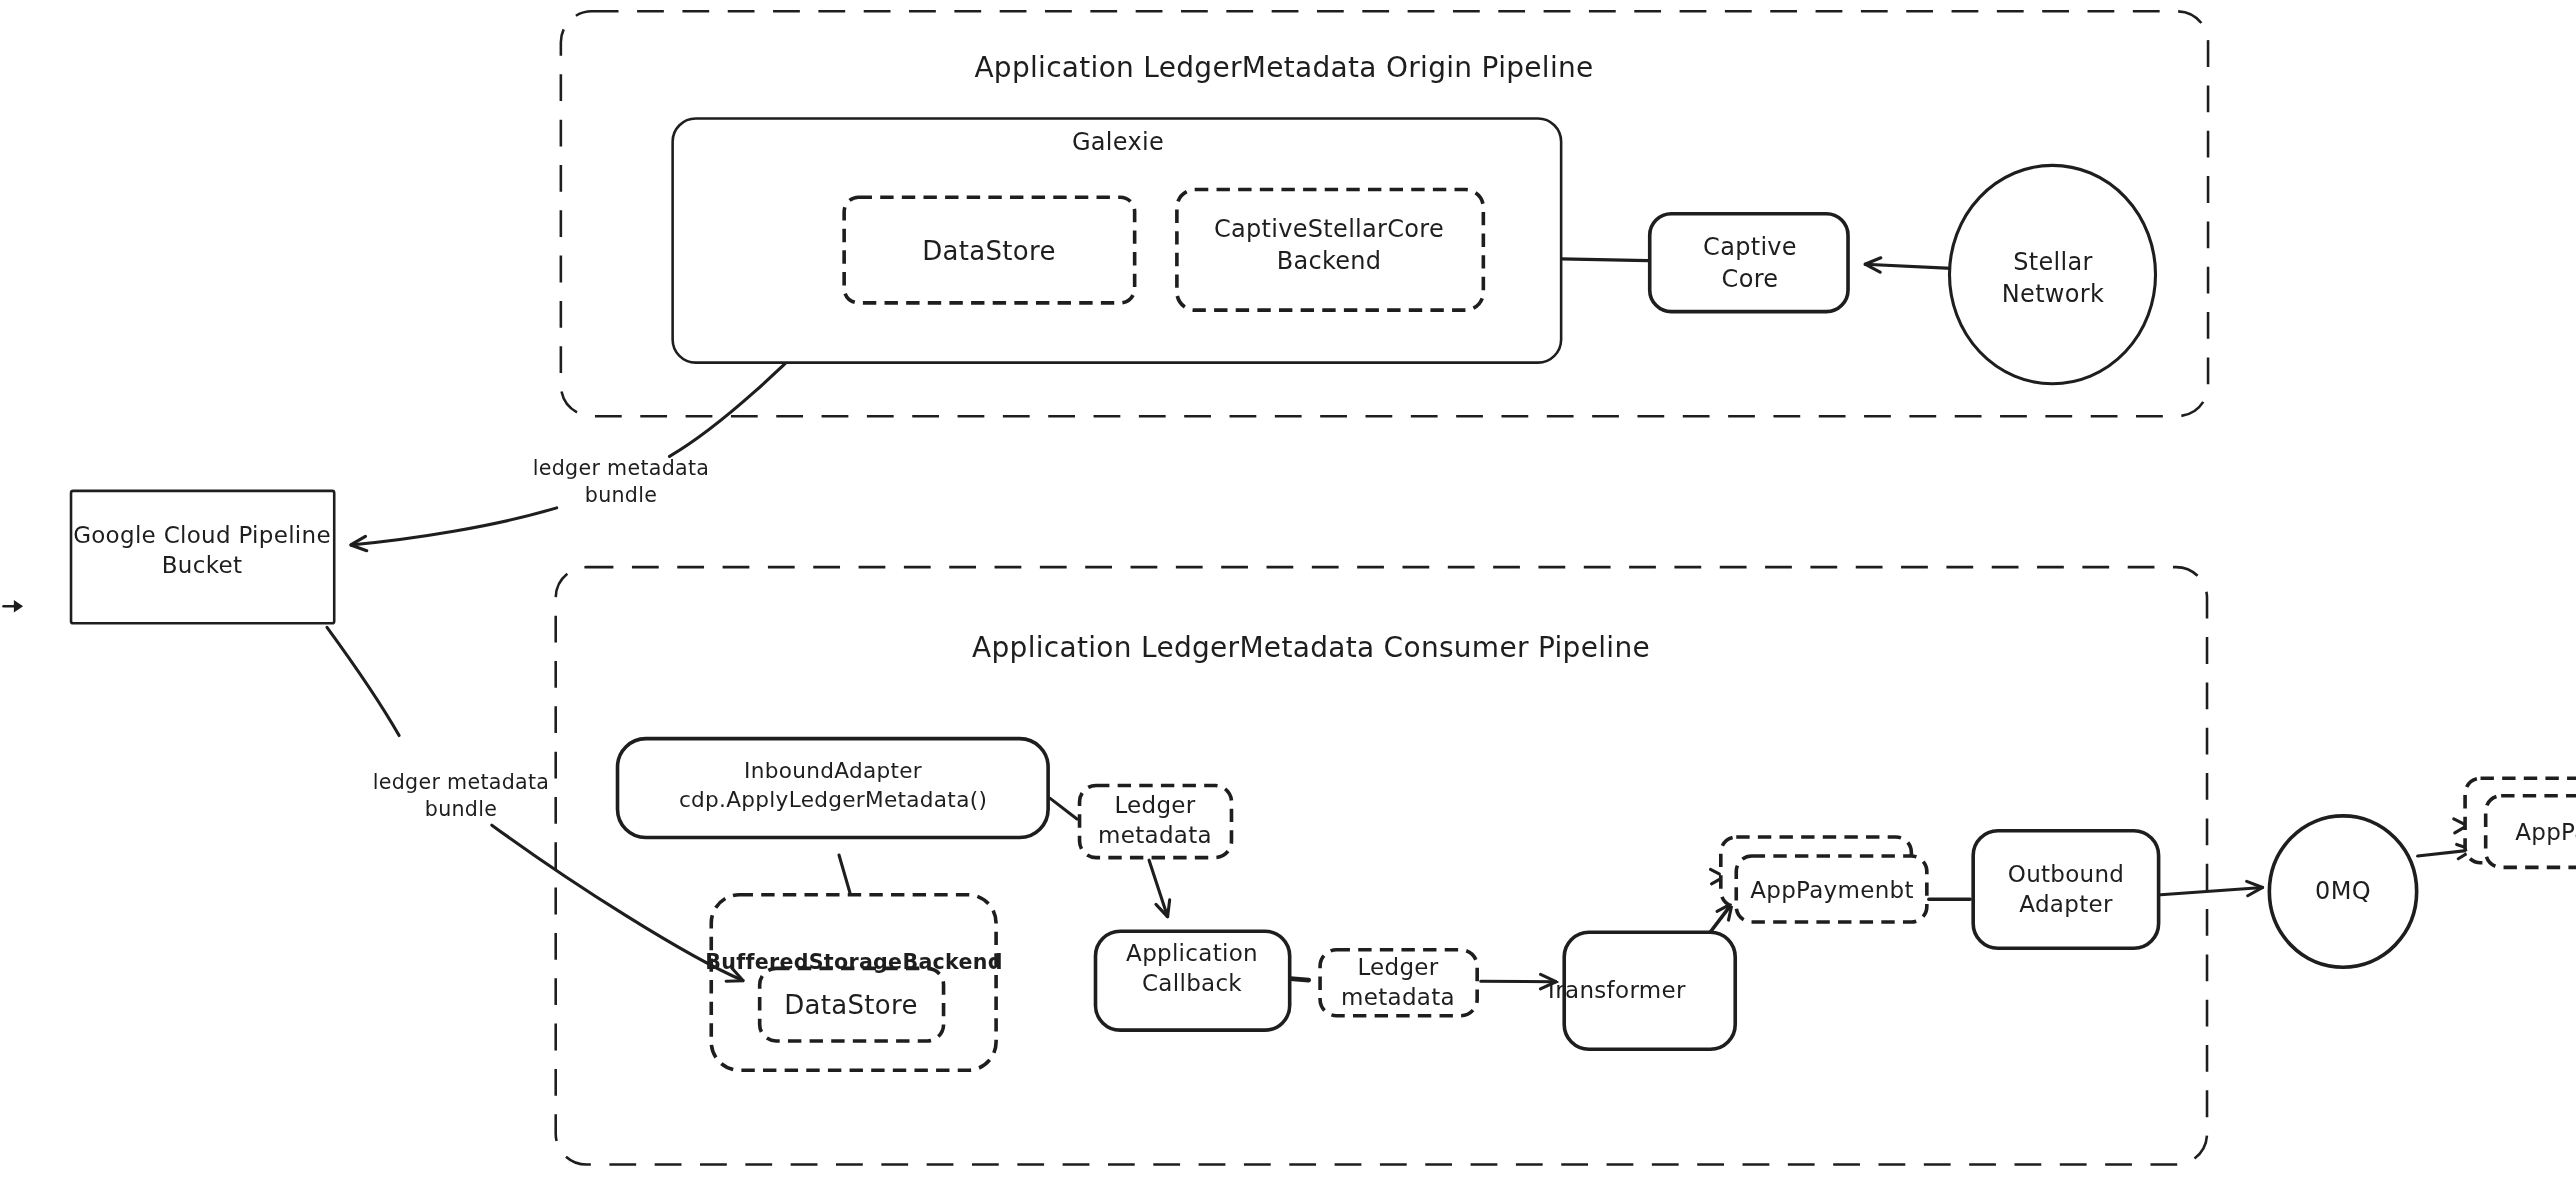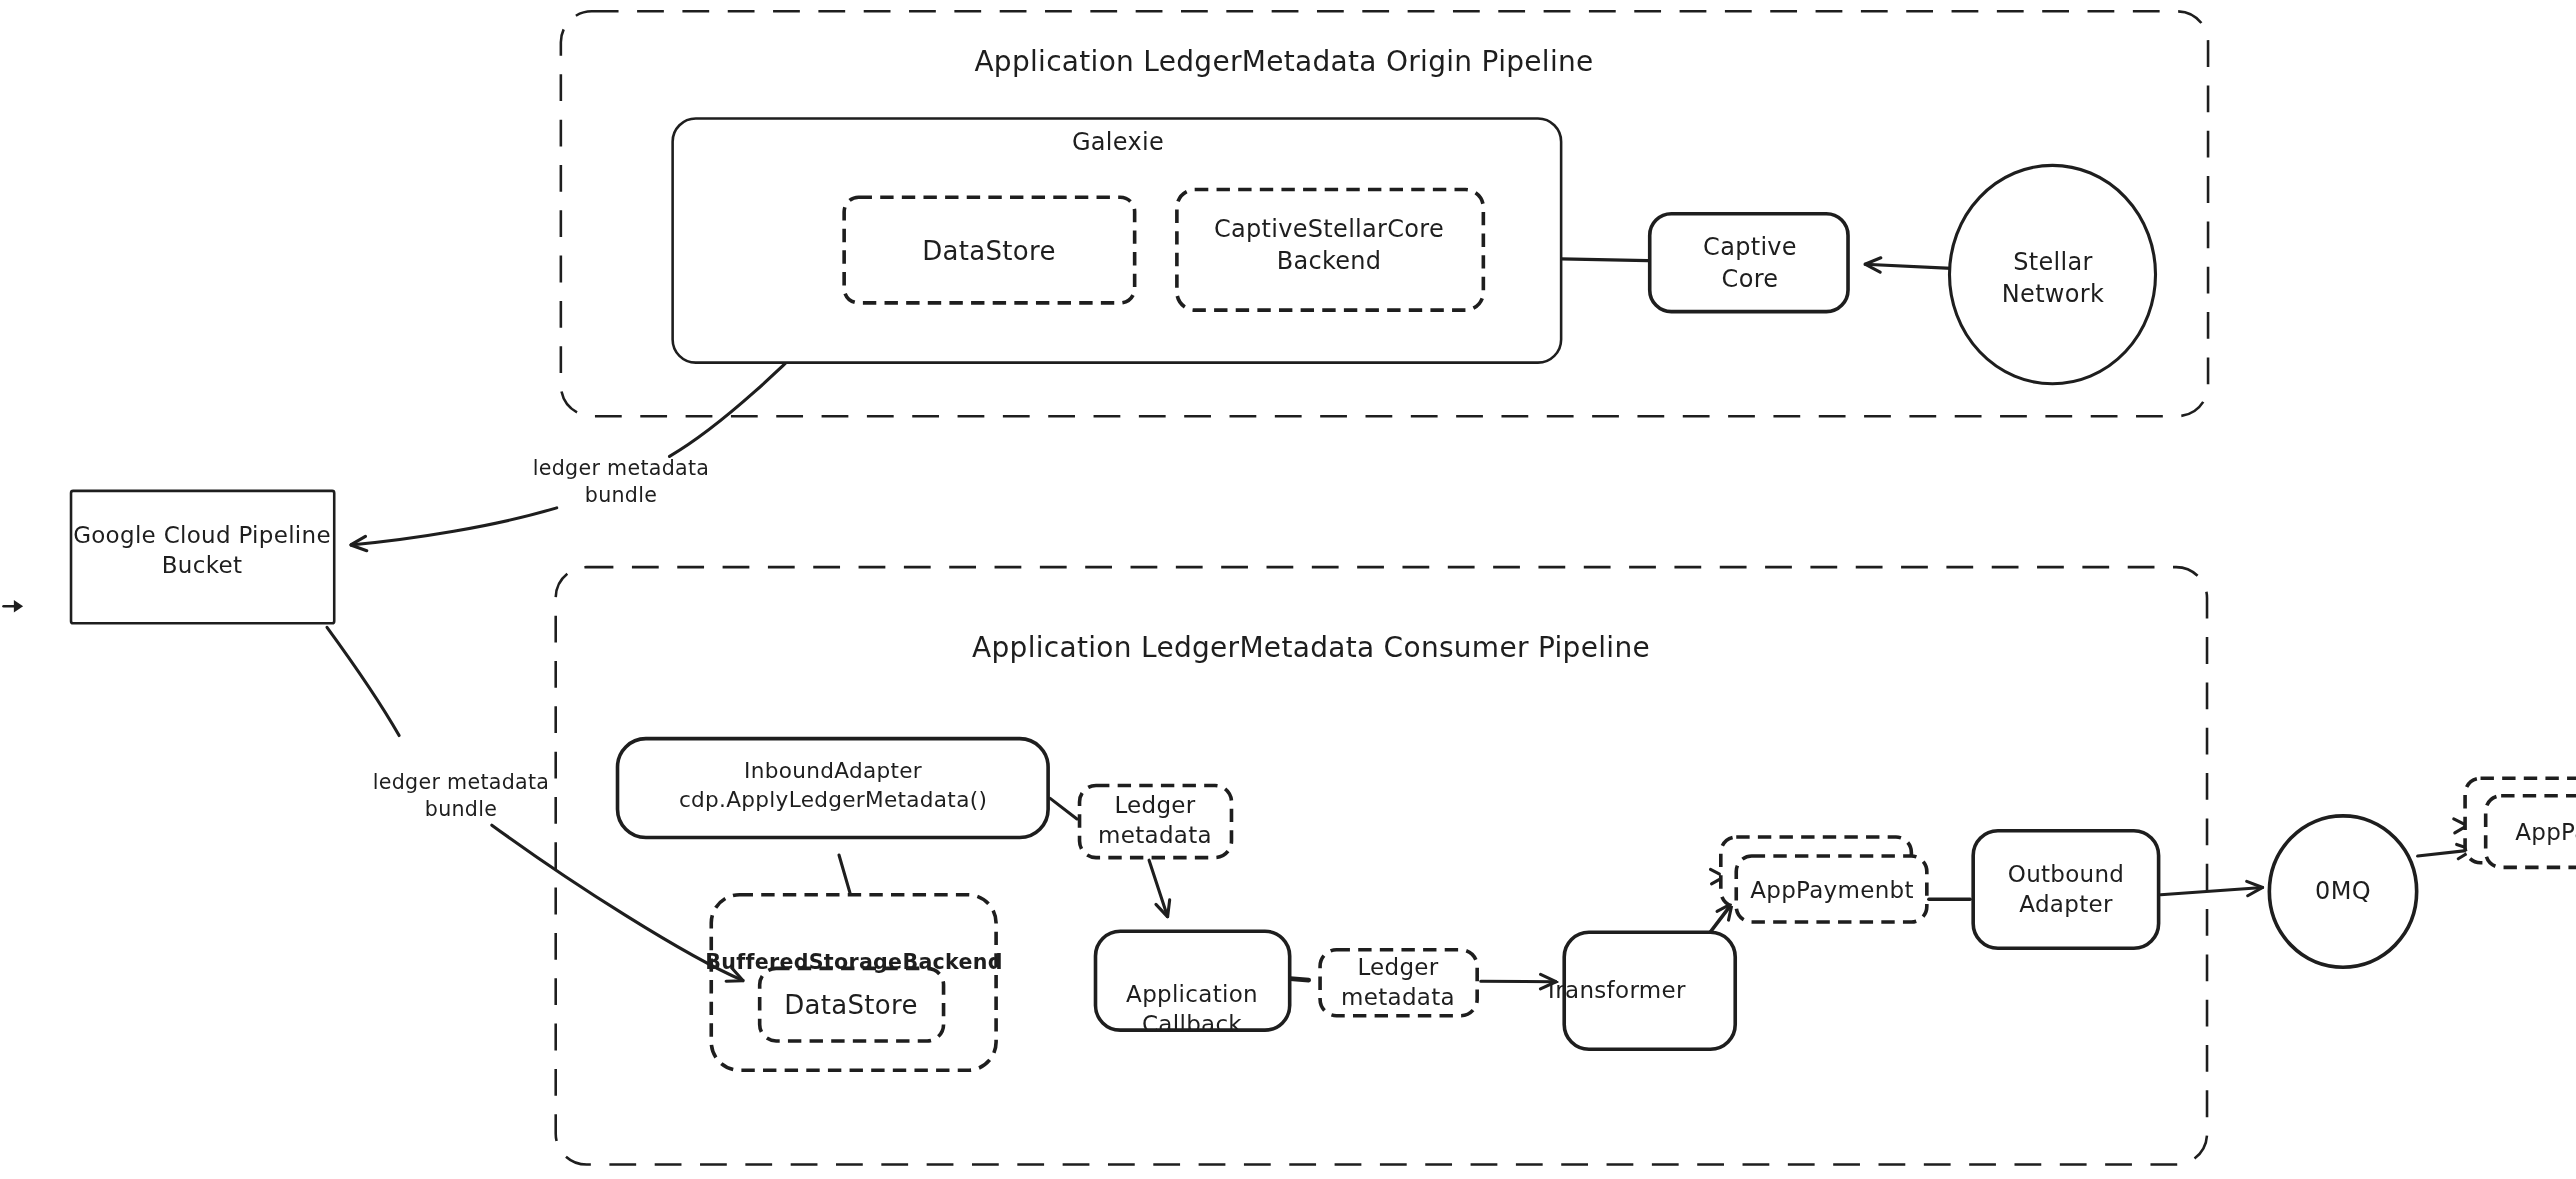--- a/index.html
+++ b/index.html
@@ -98,21 +98,21 @@
     <rect x="3340" y="1625" width="370" height="135" rx="30" fill="#ffffff" stroke="#1e1e1e" stroke-width="7" stroke-dasharray="26 16"></rect>
     <rect x="3370" y="1662" width="370" height="128" rx="30" fill="#ffffff" stroke="#1e1e1e" stroke-width="7" stroke-dasharray="26 16"></rect>
     <rect x="3830" y="1613" width="360" height="228" rx="48" fill="#ffffff" stroke="#1e1e1e" stroke-width="7"></rect>
 
     <ellipse cx="4548" cy="1731" rx="143" ry="147" fill="#ffffff" stroke="#1e1e1e" stroke-width="7"></ellipse>
     <rect x="4785" y="1511" width="425" height="164" rx="30" fill="#ffffff" stroke="#1e1e1e" stroke-width="7" stroke-dasharray="26 16"></rect>
     <rect x="4825" y="1545" width="430" height="139" rx="30" fill="#ffffff" stroke="#1e1e1e" stroke-width="7" stroke-dasharray="26 16"></rect>
     <rect x="5434" y="1520" width="361" height="224" rx="45" fill="#ffffff" stroke="#1e1e1e" stroke-width="7"></rect>
   </svg>
 
-  <div class="label title" style="left:1284px;top:62px">Application LedgerMetadata Origin Pipeline</div>
+  <div class="label title" style="left:1284px;top:68px">Application LedgerMetadata Origin Pipeline</div>
 
   <div class="label mid" style="left:1118px;top:143px">Galexie</div>
 
   <div class="label big" style="left:989px;top:251px">DataStore</div>
 
   <div class="label mid" style="left:1329px;top:246px">CaptiveStellarCore
 Backend</div>
 
   <div class="label mid" style="left:1750px;top:264px">Captive
 Core</div>
@@ -134,21 +134,21 @@
   <div class="label" style="left:833px;top:785px;font-size:21.6px">InboundAdapter
 cdp.ApplyLedgerMetadata()</div>
 
   <div class="label nodelabel" style="left:1155px;top:820px">Ledger
 metadata</div>
 
   <div class="label small" style="left:854px;top:963px">BufferedStorageBackend</div>
 
   <div class="label big" style="left:851px;top:1005px">DataStore</div>
 
-  <div class="label nodelabel" style="left:1192px;top:1009px">Application
+  <div class="label nodelabel" style="left:1192px;top:968px">Application
 Callback</div>
 
   <div class="label nodelabel" style="left:1398px;top:982px">Ledger
 metadata</div>
 
   <div class="label nodelabel" style="left:1615px;top:990px">Transformer</div>
 
   <div class="label nodelabel" style="left:1832px;top:890px">AppPaymenbt</div>
 
   <div class="label nodelabel" style="left:2066px;top:889px">Outbound

